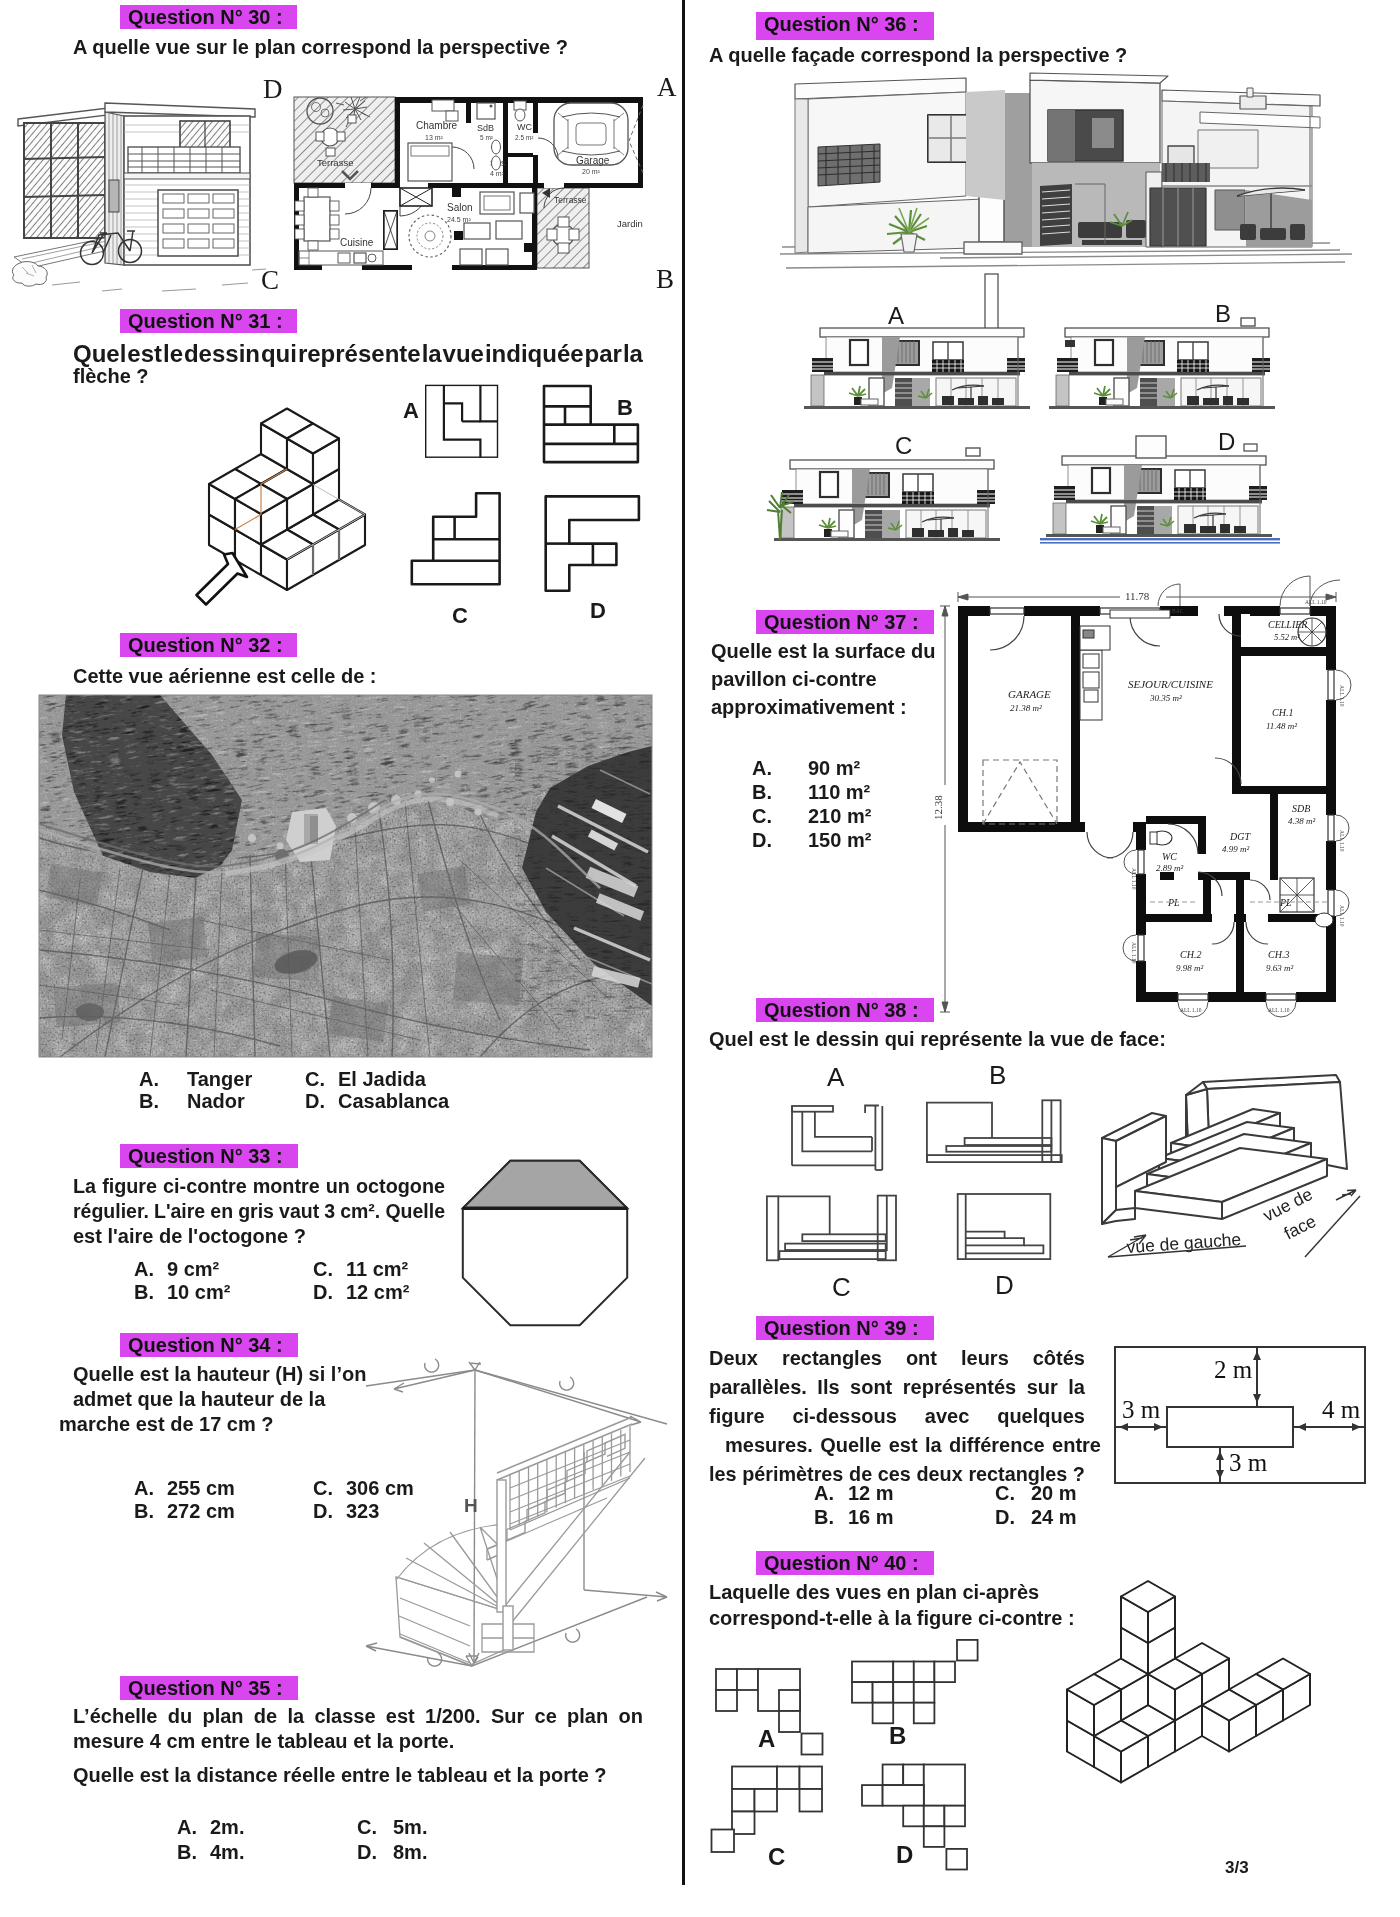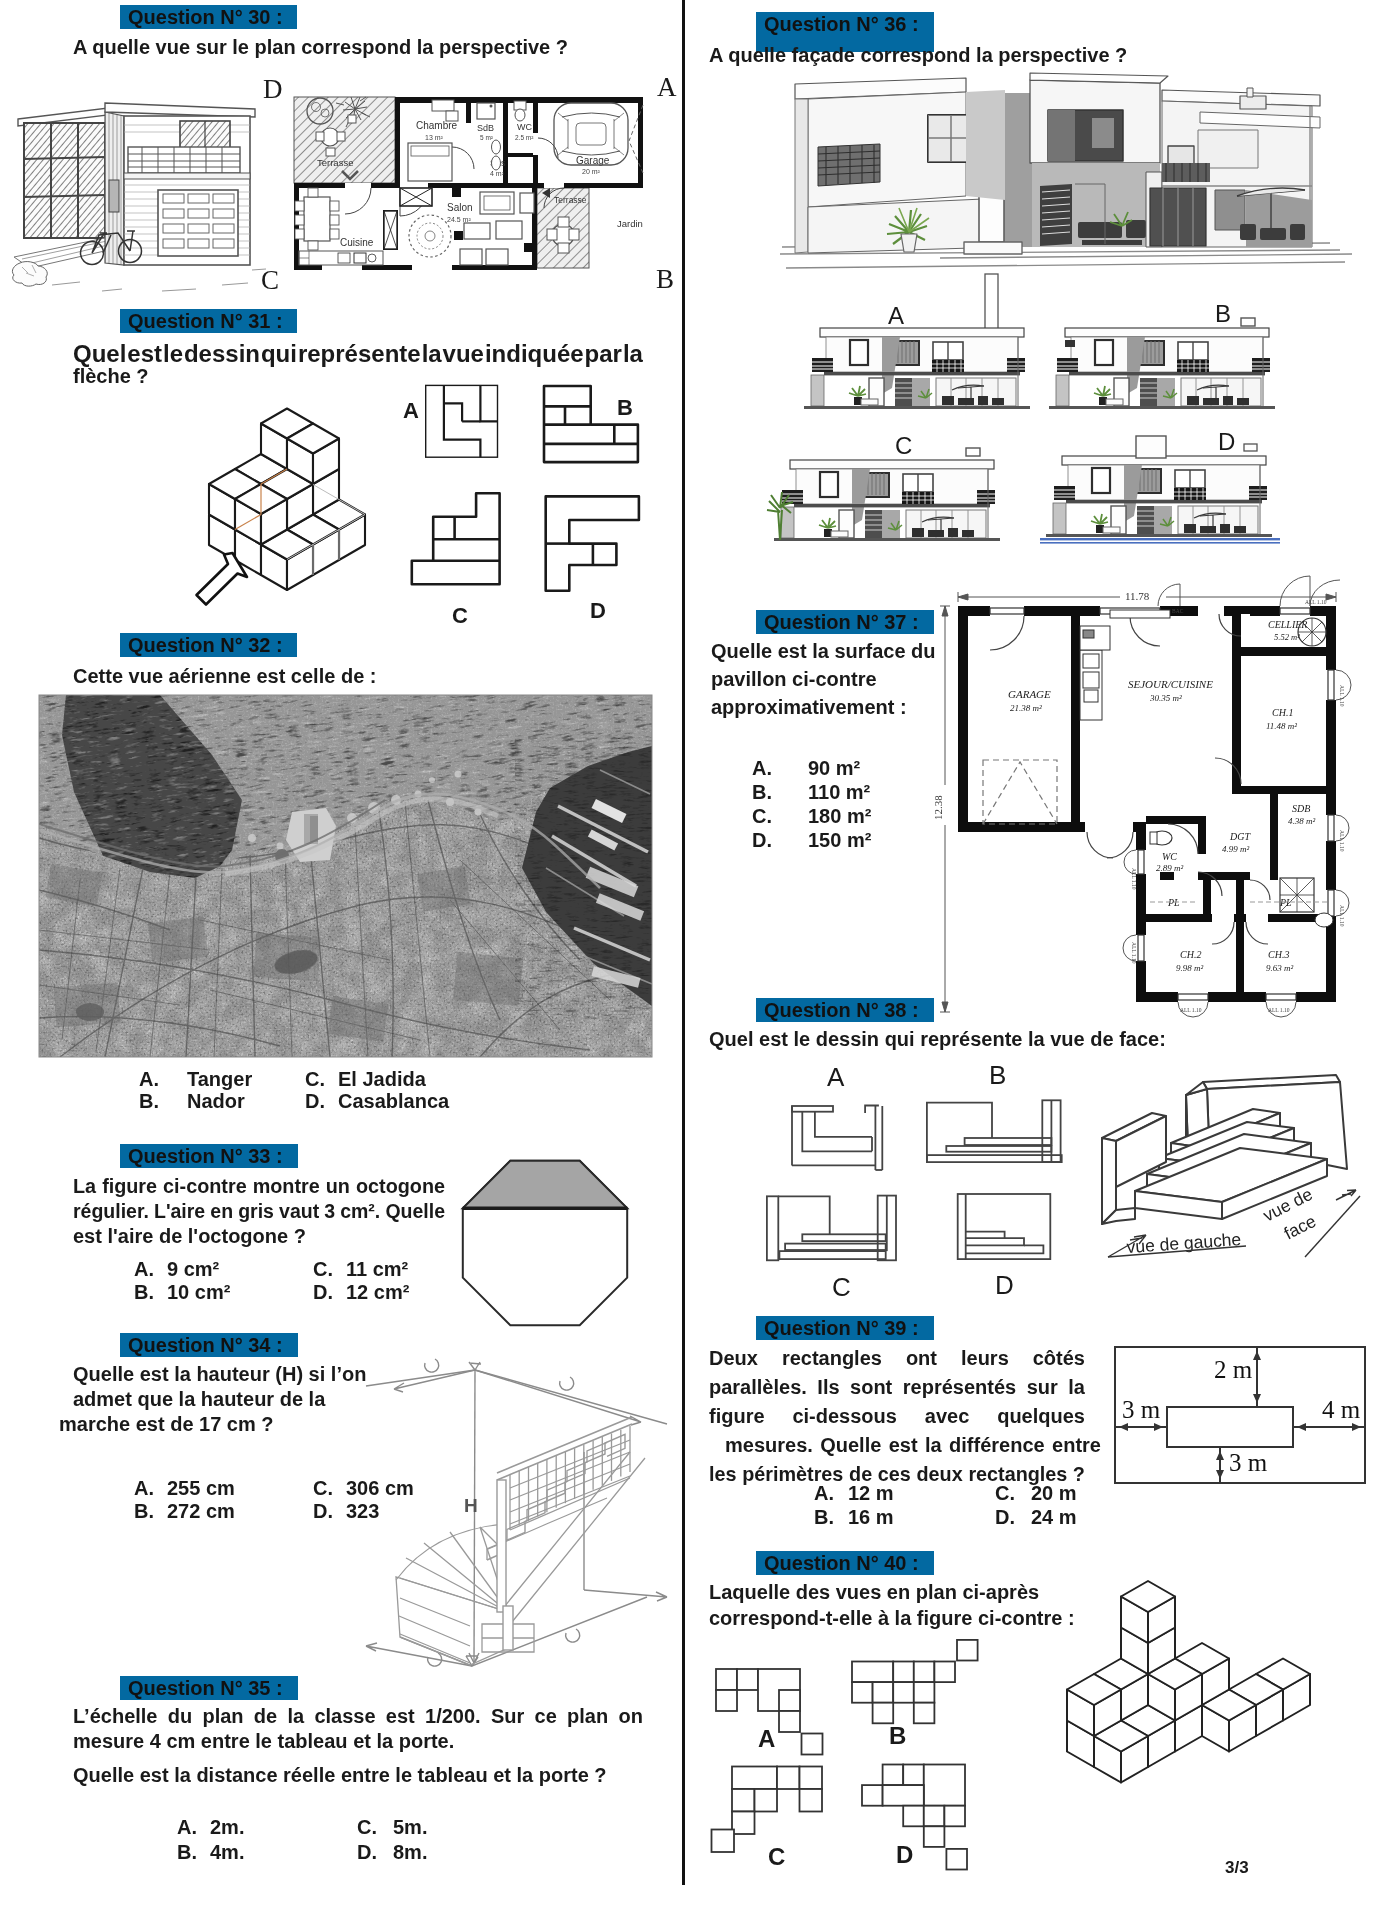--- a/index.html
+++ b/index.html
@@ -1,16 +1,16 @@
 <!DOCTYPE html>
 <html><head><meta charset="utf-8"><style>
 html,body{margin:0;padding:0;}
 body{width:1400px;height:1917px;position:relative;background:#fff;font-family:"Liberation Sans",sans-serif;color:#1a1a1a;overflow:hidden;}
 .abs{position:absolute;}
-.qh{position:absolute;background:#0369a1;font-weight:bold;font-size:20px;color:#111;white-space:nowrap;}
+.qh{position:absolute;background:#d946ef;font-weight:bold;font-size:20px;color:#111;white-space:nowrap;}
 .bt{position:absolute;font-weight:bold;font-size:20px;color:#1a1a1a;}
 .fj{position:absolute;display:flex;justify-content:space-between;font-weight:bold;font-size:20px;color:#1a1a1a;white-space:pre;}
 .opt{position:absolute;font-weight:bold;font-size:20px;color:#1a1a1a;}
 svg{position:absolute;overflow:visible;}
 </style></head>
 <body>
 
 <div class="abs" style="left:682px;top:0px;width:2.6px;height:1885px;background:#111;"></div>
 
 <div class="qh" style="left:120px;top:5px;width:177px;height:24px;line-height:24px;text-indent:8px;">Question N° 30 :</div>
@@ -88,41 +88,41 @@
 
 <div class="opt" style="left:177px;top:1816px;">A.</div>
 <div class="opt" style="left:210px;top:1816px;">2m.</div>
 <div class="opt" style="left:357px;top:1816px;">C.</div>
 <div class="opt" style="left:393px;top:1816px;">5m.</div>
 <div class="opt" style="left:177px;top:1841px;">B.</div>
 <div class="opt" style="left:210px;top:1841px;">4m.</div>
 <div class="opt" style="left:357px;top:1841px;">D.</div>
 <div class="opt" style="left:393px;top:1841px;">8m.</div>
 
-<div class="qh" style="left:756px;top:12px;width:178px;height:40px;line-height:24px;text-indent:8px;">Question N° 36 :</div>
+<div class="qh" style="left:756px;top:12px;width:178px;height:28px;line-height:24px;text-indent:8px;">Question N° 36 :</div>
 
 <div class="bt" style="left:709px;top:44px;">A quelle façade correspond la perspective ?</div>
 
 <div class="bt" style="left:888px;top:302px;font-size:24px;font-weight:normal;">A</div>
 <div class="bt" style="left:1215px;top:300px;font-size:24px;font-weight:normal;">B</div>
 <div class="bt" style="left:895px;top:432px;font-size:24px;font-weight:normal;">C</div>
 <div class="bt" style="left:1218px;top:428px;font-size:24px;font-weight:normal;">D</div>
 
 <div class="qh" style="left:756px;top:610px;width:178px;height:24px;line-height:24px;text-indent:8px;">Question N° 37 :</div>
 
 <div class="bt" style="left:711px;top:640px;">Quelle est la surface du</div>
 <div class="bt" style="left:711px;top:668px;">pavillon ci-contre</div>
 <div class="bt" style="left:711px;top:696px;">approximativement :</div>
 
 <div class="opt" style="left:752px;top:757px;">A.</div>
 <div class="opt" style="left:808px;top:757px;">90 m²</div>
 <div class="opt" style="left:752px;top:781px;">B.</div>
 <div class="opt" style="left:808px;top:781px;">110 m²</div>
 <div class="opt" style="left:752px;top:805px;">C.</div>
-<div class="opt" style="left:808px;top:805px;">180 m²</div>
+<div class="opt" style="left:808px;top:805px;">210 m²</div>
 <div class="opt" style="left:752px;top:829px;">D.</div>
 <div class="opt" style="left:808px;top:829px;">150 m²</div>
 
 <div class="qh" style="left:756px;top:998px;width:178px;height:24px;line-height:24px;text-indent:8px;">Question N° 38 :</div>
 
 <div class="bt" style="left:709px;top:1028px;">Quel est le dessin qui représente la vue de face:</div>
 
 <div class="bt" style="left:827px;top:1062px;font-size:26px;font-weight:normal;">A</div>
 <div class="bt" style="left:989px;top:1060px;font-size:26px;font-weight:normal;">B</div>
 <div class="bt" style="left:832px;top:1272px;font-size:26px;font-weight:normal;">C</div>

